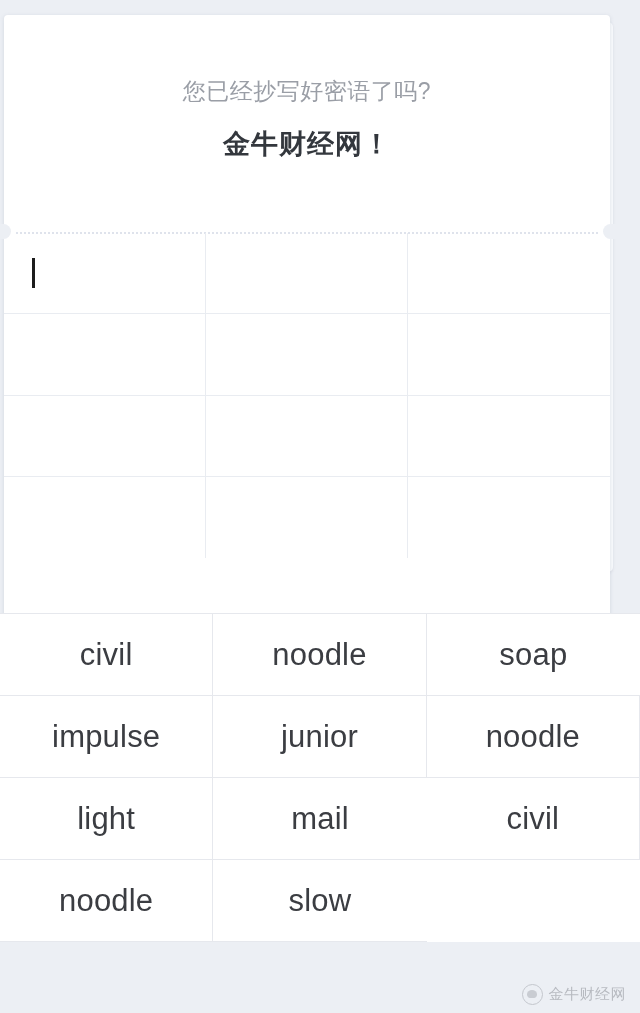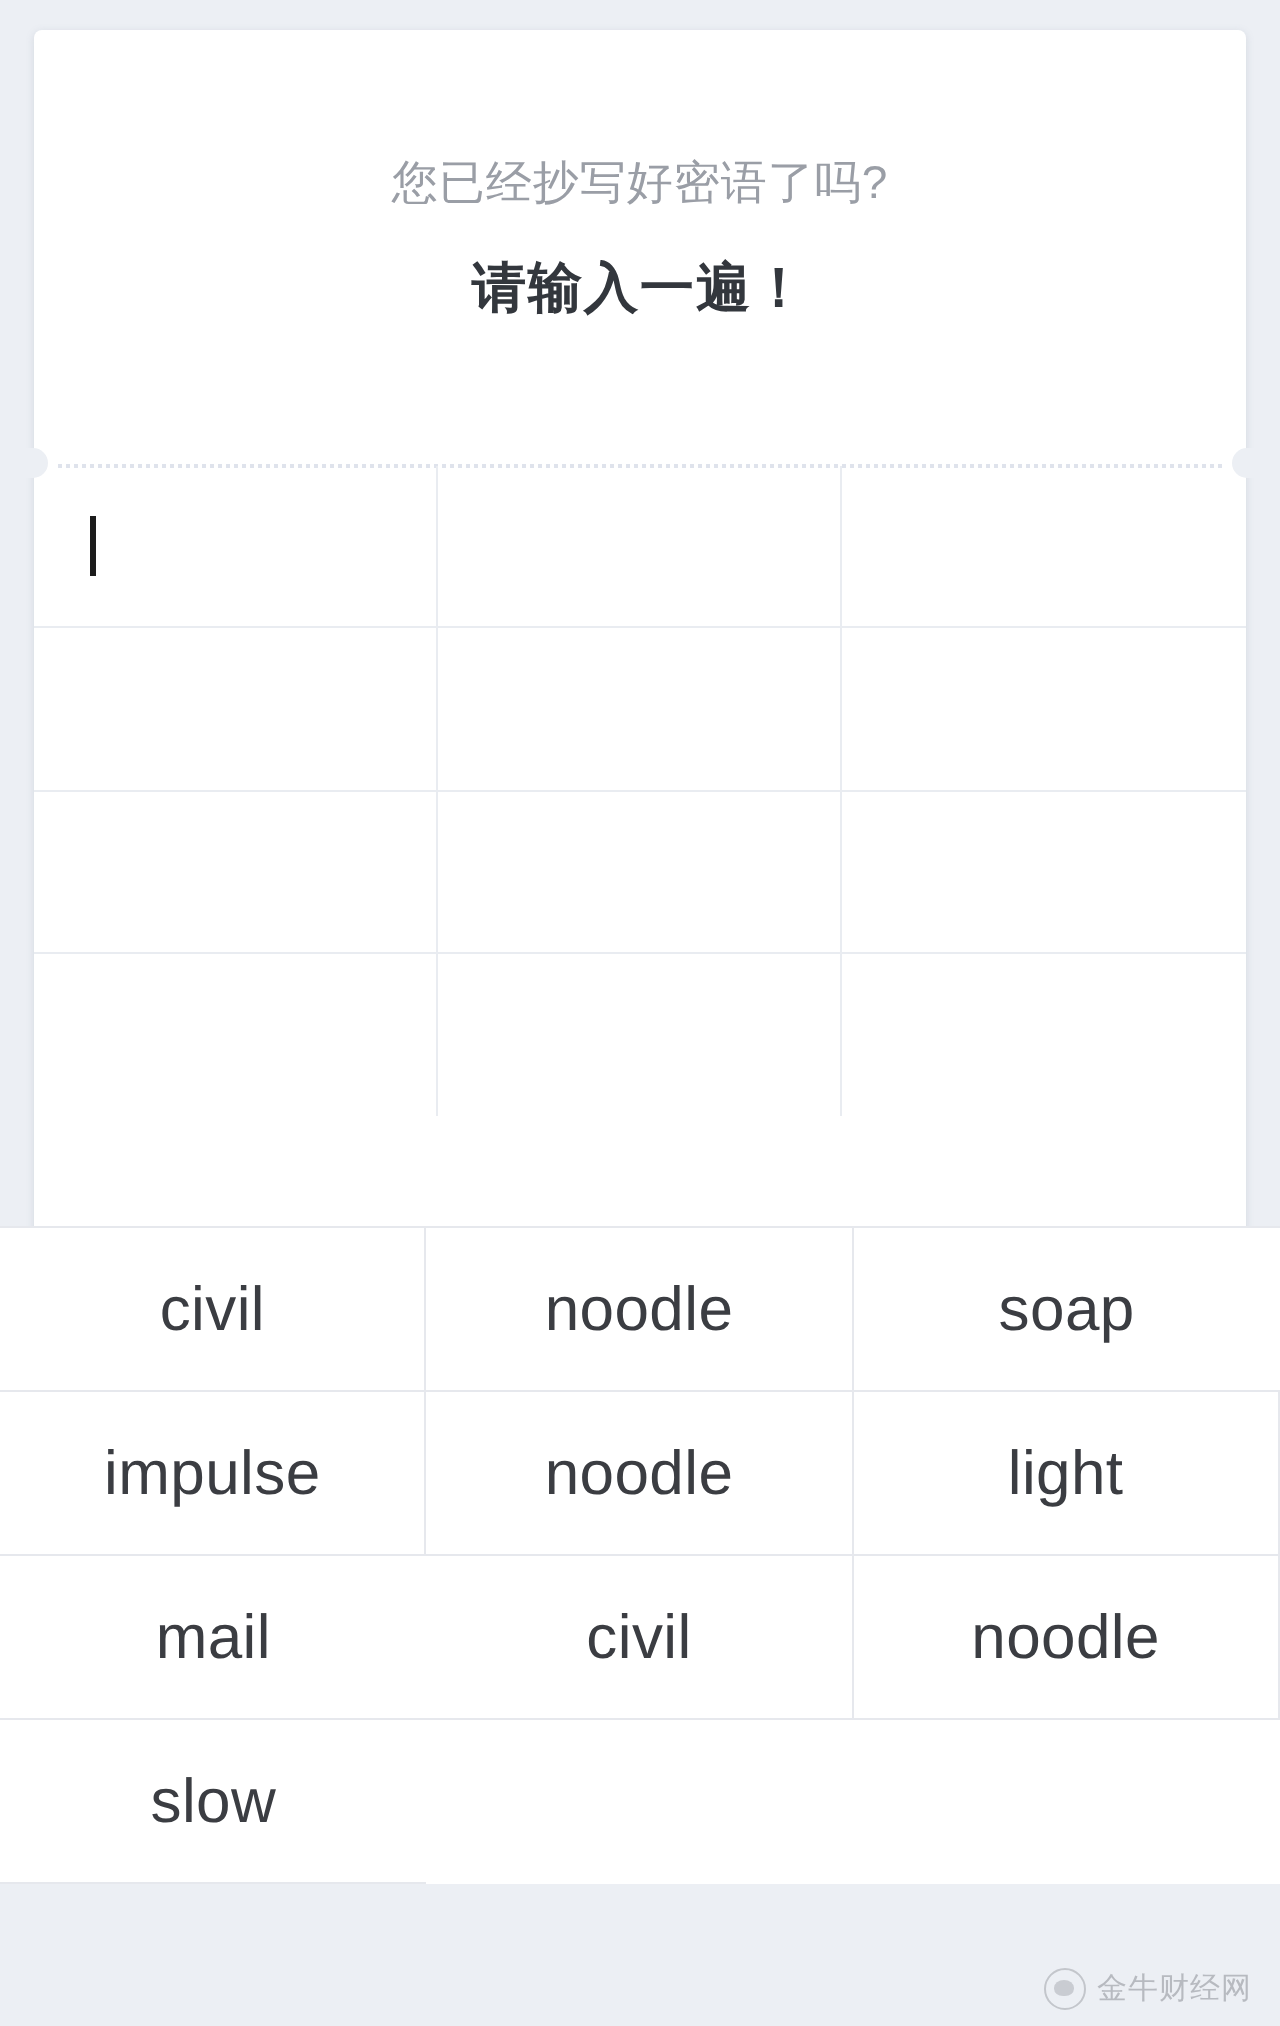--- a/index.html
+++ b/index.html
@@ -36,21 +36,21 @@
   .paper-layer.l2 {
     left: 27px; top: 22px;
     width: 586px; height: 550px;
     background: #f8fafc;
     box-shadow: 0 1px 3px rgba(110,120,140,0.14);
   }
 
   
   .ticket-card {
     position: absolute;
-    left: 17px;
+    left: 4px;
     top: 15px;
     width: 606px;
     height: 669px;
     background: #ffffff;
     border-radius: 4px;
     box-shadow: 0 1px 4px rgba(105,118,140,0.18);
     overflow: visible;
   }
 
   .ticket-head {
@@ -209,21 +209,21 @@
 
 <div class="paper-stack">
   <div class="paper-layer l3"></div>
   <div class="paper-layer l2"></div>
 </div>
 
 <div class="ticket-card">
 
   <div class="ticket-head">
     <div class="prompt-question">您已经抄写好密语了吗?</div>
-    <div class="prompt-instruction">请输入一遍！</div>
+    <div class="prompt-instruction">金牛财经网！</div>
   </div>
 
   <div class="perforation">
     <div class="notch left"></div>
     <div class="perf-line"></div>
     <div class="notch right"></div>
   </div>
 
   <div class="writing-grid">
     <div class="write-cell">
@@ -245,20 +245,21 @@
     <div class="write-cell last-col last-row"></div>
   </div>
 </div>
 
 <div class="word-grid">
   <div class="word-cell">civil</div>
   <div class="word-cell">noodle</div>
   <div class="word-cell last-col">soap</div>
 
   <div class="word-cell">impulse</div>
+  <div class="word-cell">junior</div>
 
   <div class="word-cell">noodle</div>
   <div class="word-cell">light</div>
   <div class="word-cell last-col">mail</div>
 
   <div class="word-cell">civil</div>
   <div class="word-cell">noodle</div>
   <div class="word-cell last-col">slow</div>
 </div>
 

